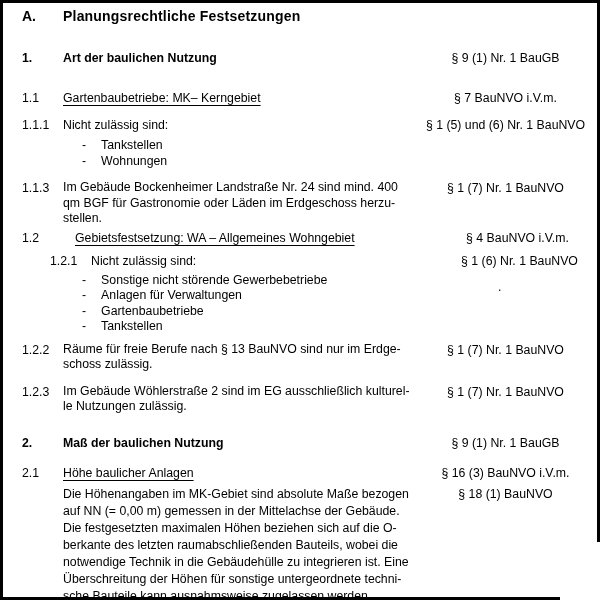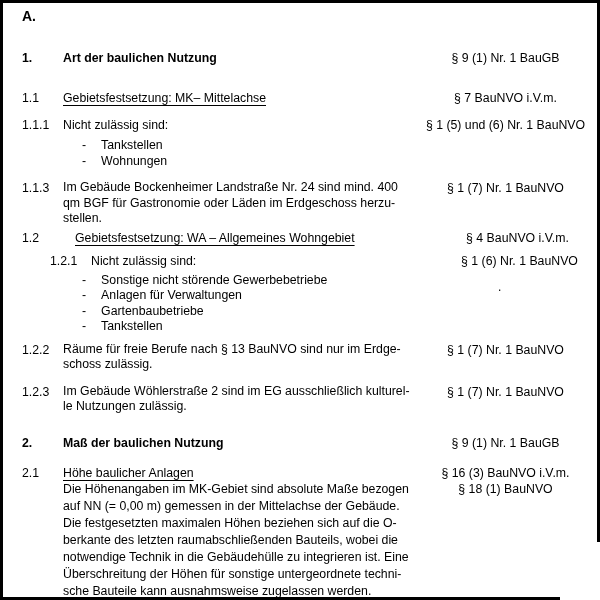--- a/index.html
+++ b/index.html
@@ -53,21 +53,21 @@
   .r-s11  { margin-bottom: 11px; margin-top: 24px; }
   .r-s111 { margin-bottom: 5px; }
   .r-b1   { margin-bottom: 11px; }
   .r-s113 { margin-bottom: 3px; }
   .r-s12  { margin-bottom: 7px; gap: 12px; }
   .r-s121 { margin-bottom: 4px; margin-left: 28px; }
   .r-b2   { margin-bottom: 7px; }
   .r-s122 { margin-bottom: 11px; }
   .r-s123 { margin-bottom: 20px; }
   .r-s2   { margin-bottom: 14px; }
-  .r-s21  { }
+  .r-s21  { margin-bottom: 5px; }
 
   .stray-dot {
     position: absolute;
     left: 498px;
     top: 280px;
     font-size: 12px;
     color: #000;
   }
 </style>
 </head>
@@ -76,32 +76,33 @@
 <div class="page">
   <div class="frame-top"></div>
   <div class="frame-left"></div>
   <div class="frame-right"></div>
   <div class="frame-bottom"></div>
 
   <div class="content">
 
     <div class="row r-heading">
       <span class="num h-num">A.</span>
+      <span class="h-title">Planungsrechtliche Festsetzungen</span>
       <span></span>
     </div>
 
     <div class="row r-s1">
       <span class="num bold">1.</span>
       <span class="bold">Art der baulichen Nutzung</span>
       <span class="ref">§ 9 (1) Nr. 1 BauGB</span>
     </div>
 
     <div class="row r-s11">
       <span class="num">1.1</span>
-      <span class="underlined">Gebietsfestsetzung: MK– Mittelachse</span>
+      <span class="underlined">Gartenbaubetriebe: MK– Kerngebiet</span>
       <span class="ref">§ 7 BauNVO i.V.m.</span>
     </div>
 
     <div class="row r-s111">
       <span class="num">1.1.1</span>
       <span>Nicht zulässig sind:</span>
       <span class="ref">§ 1 (5) und (6) Nr. 1 BauNVO</span>
     </div>
 
     <div class="row r-b1">

